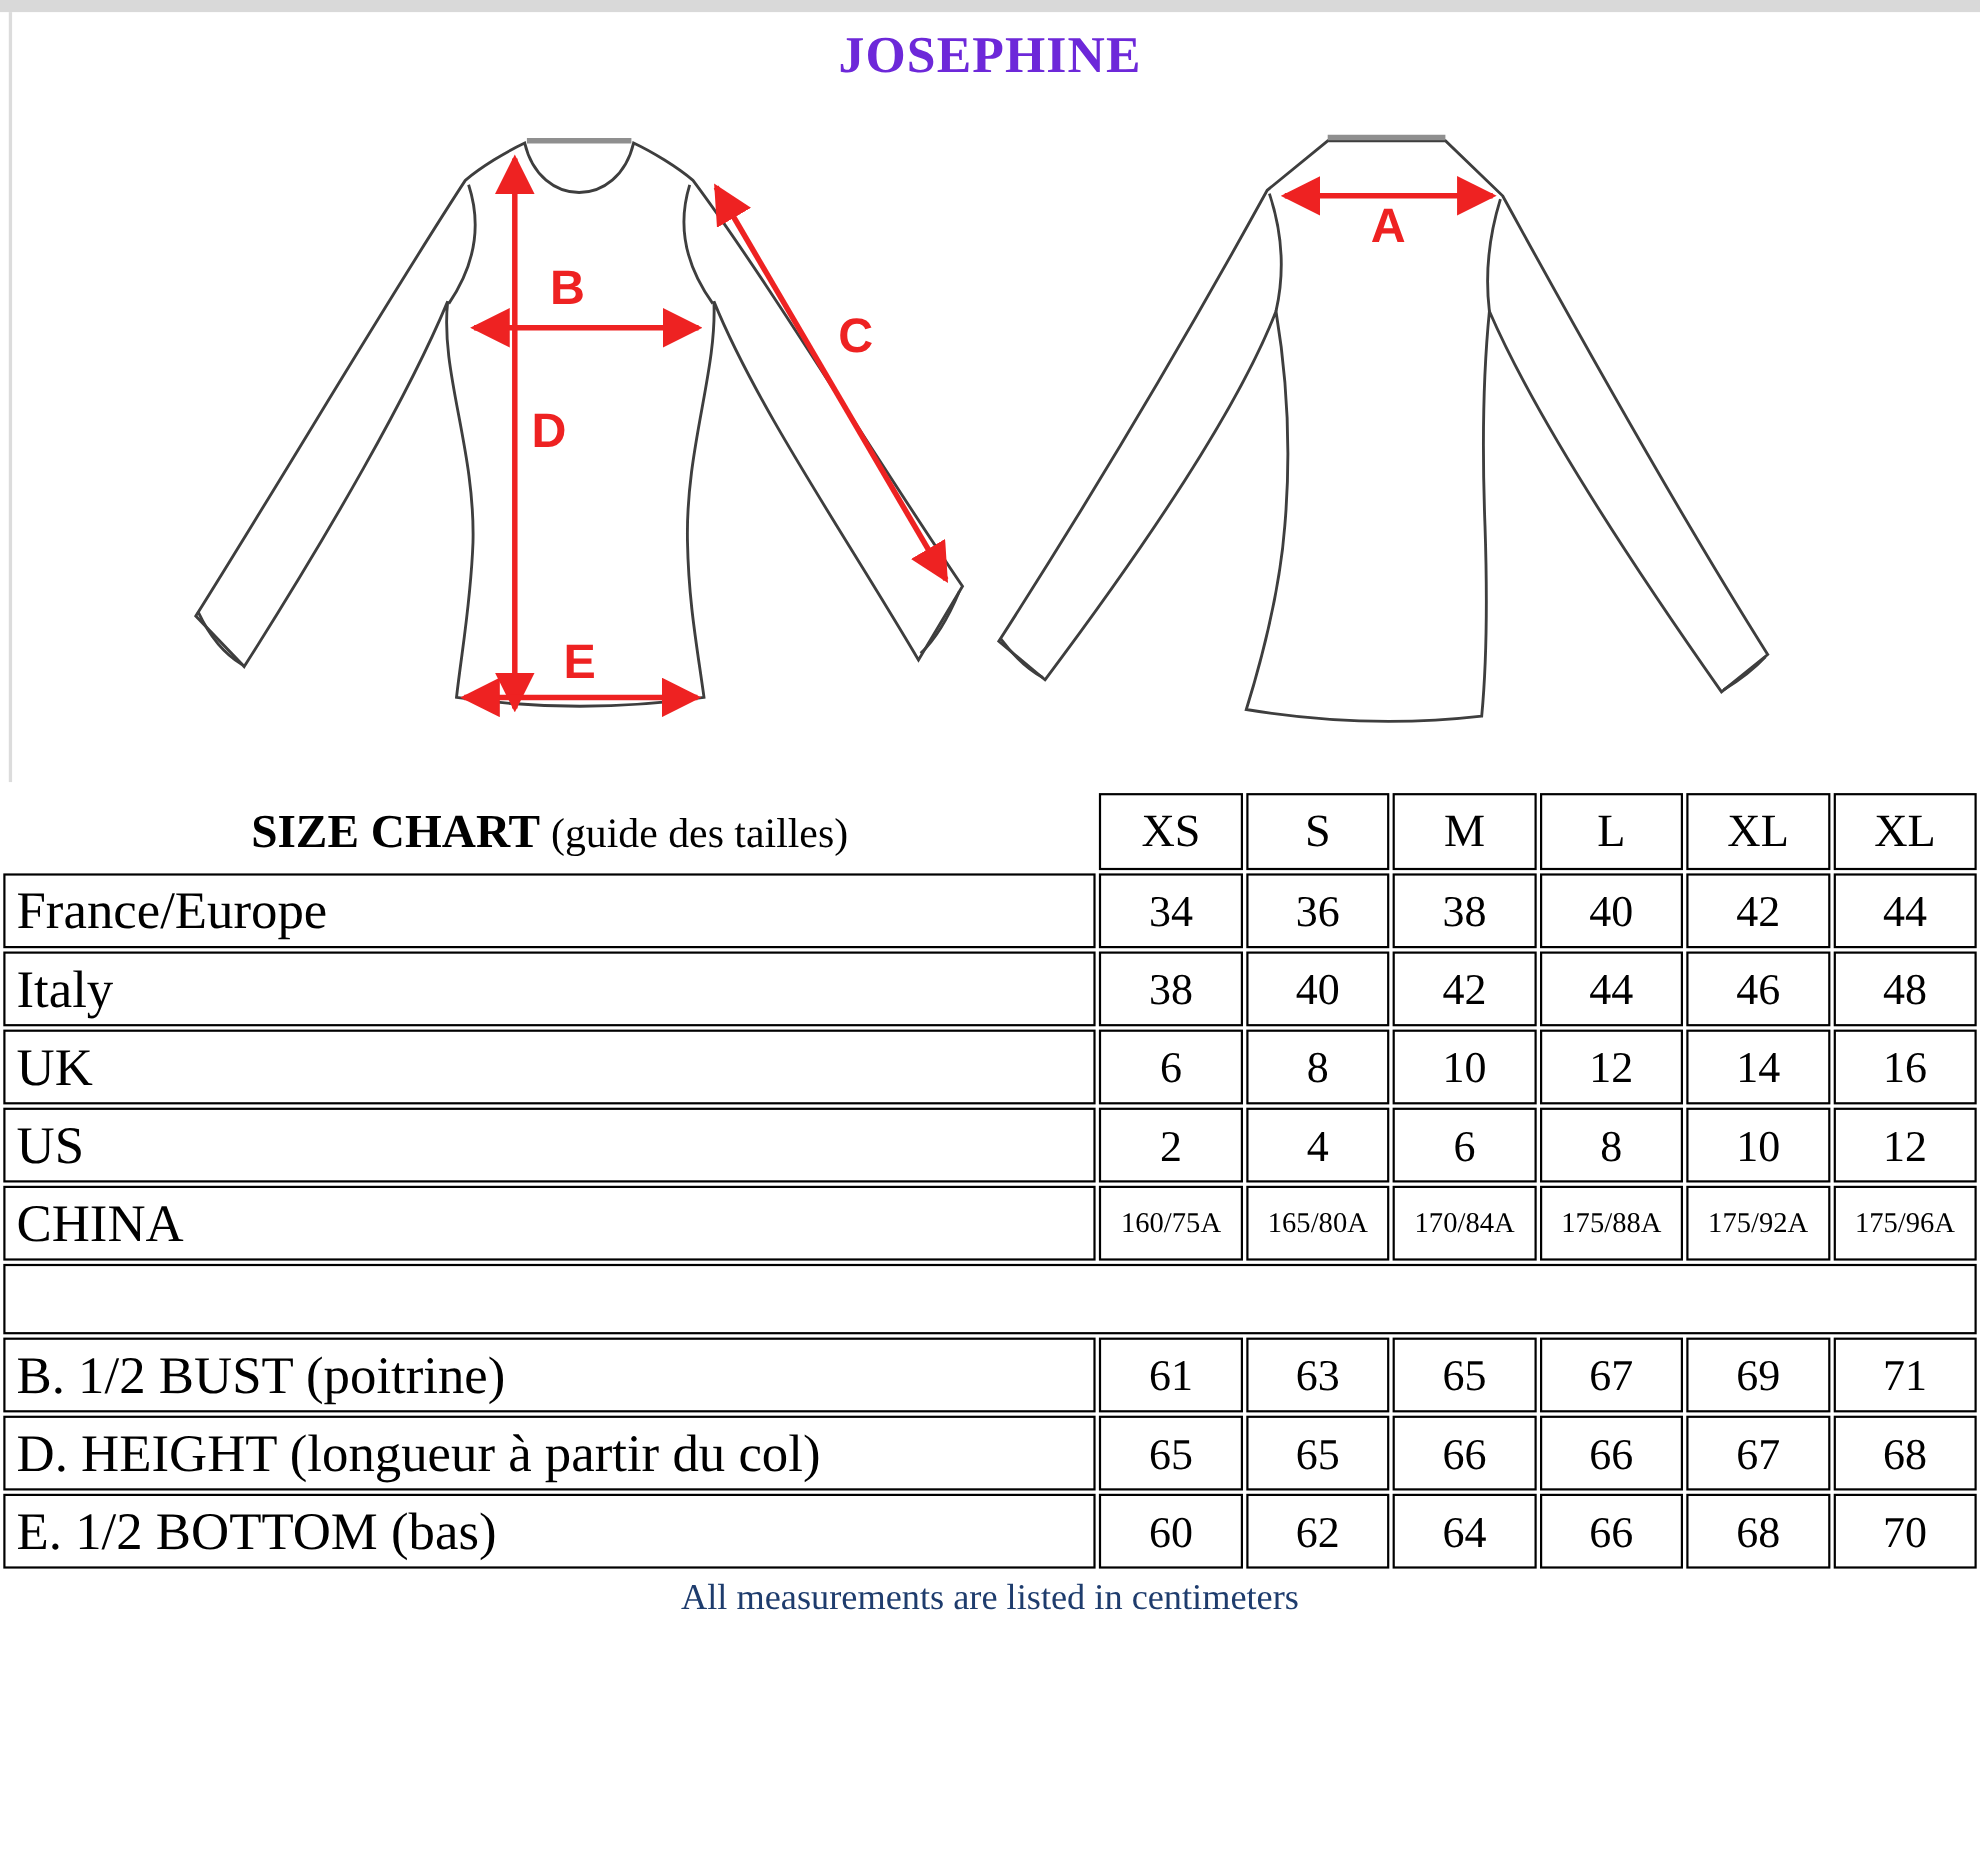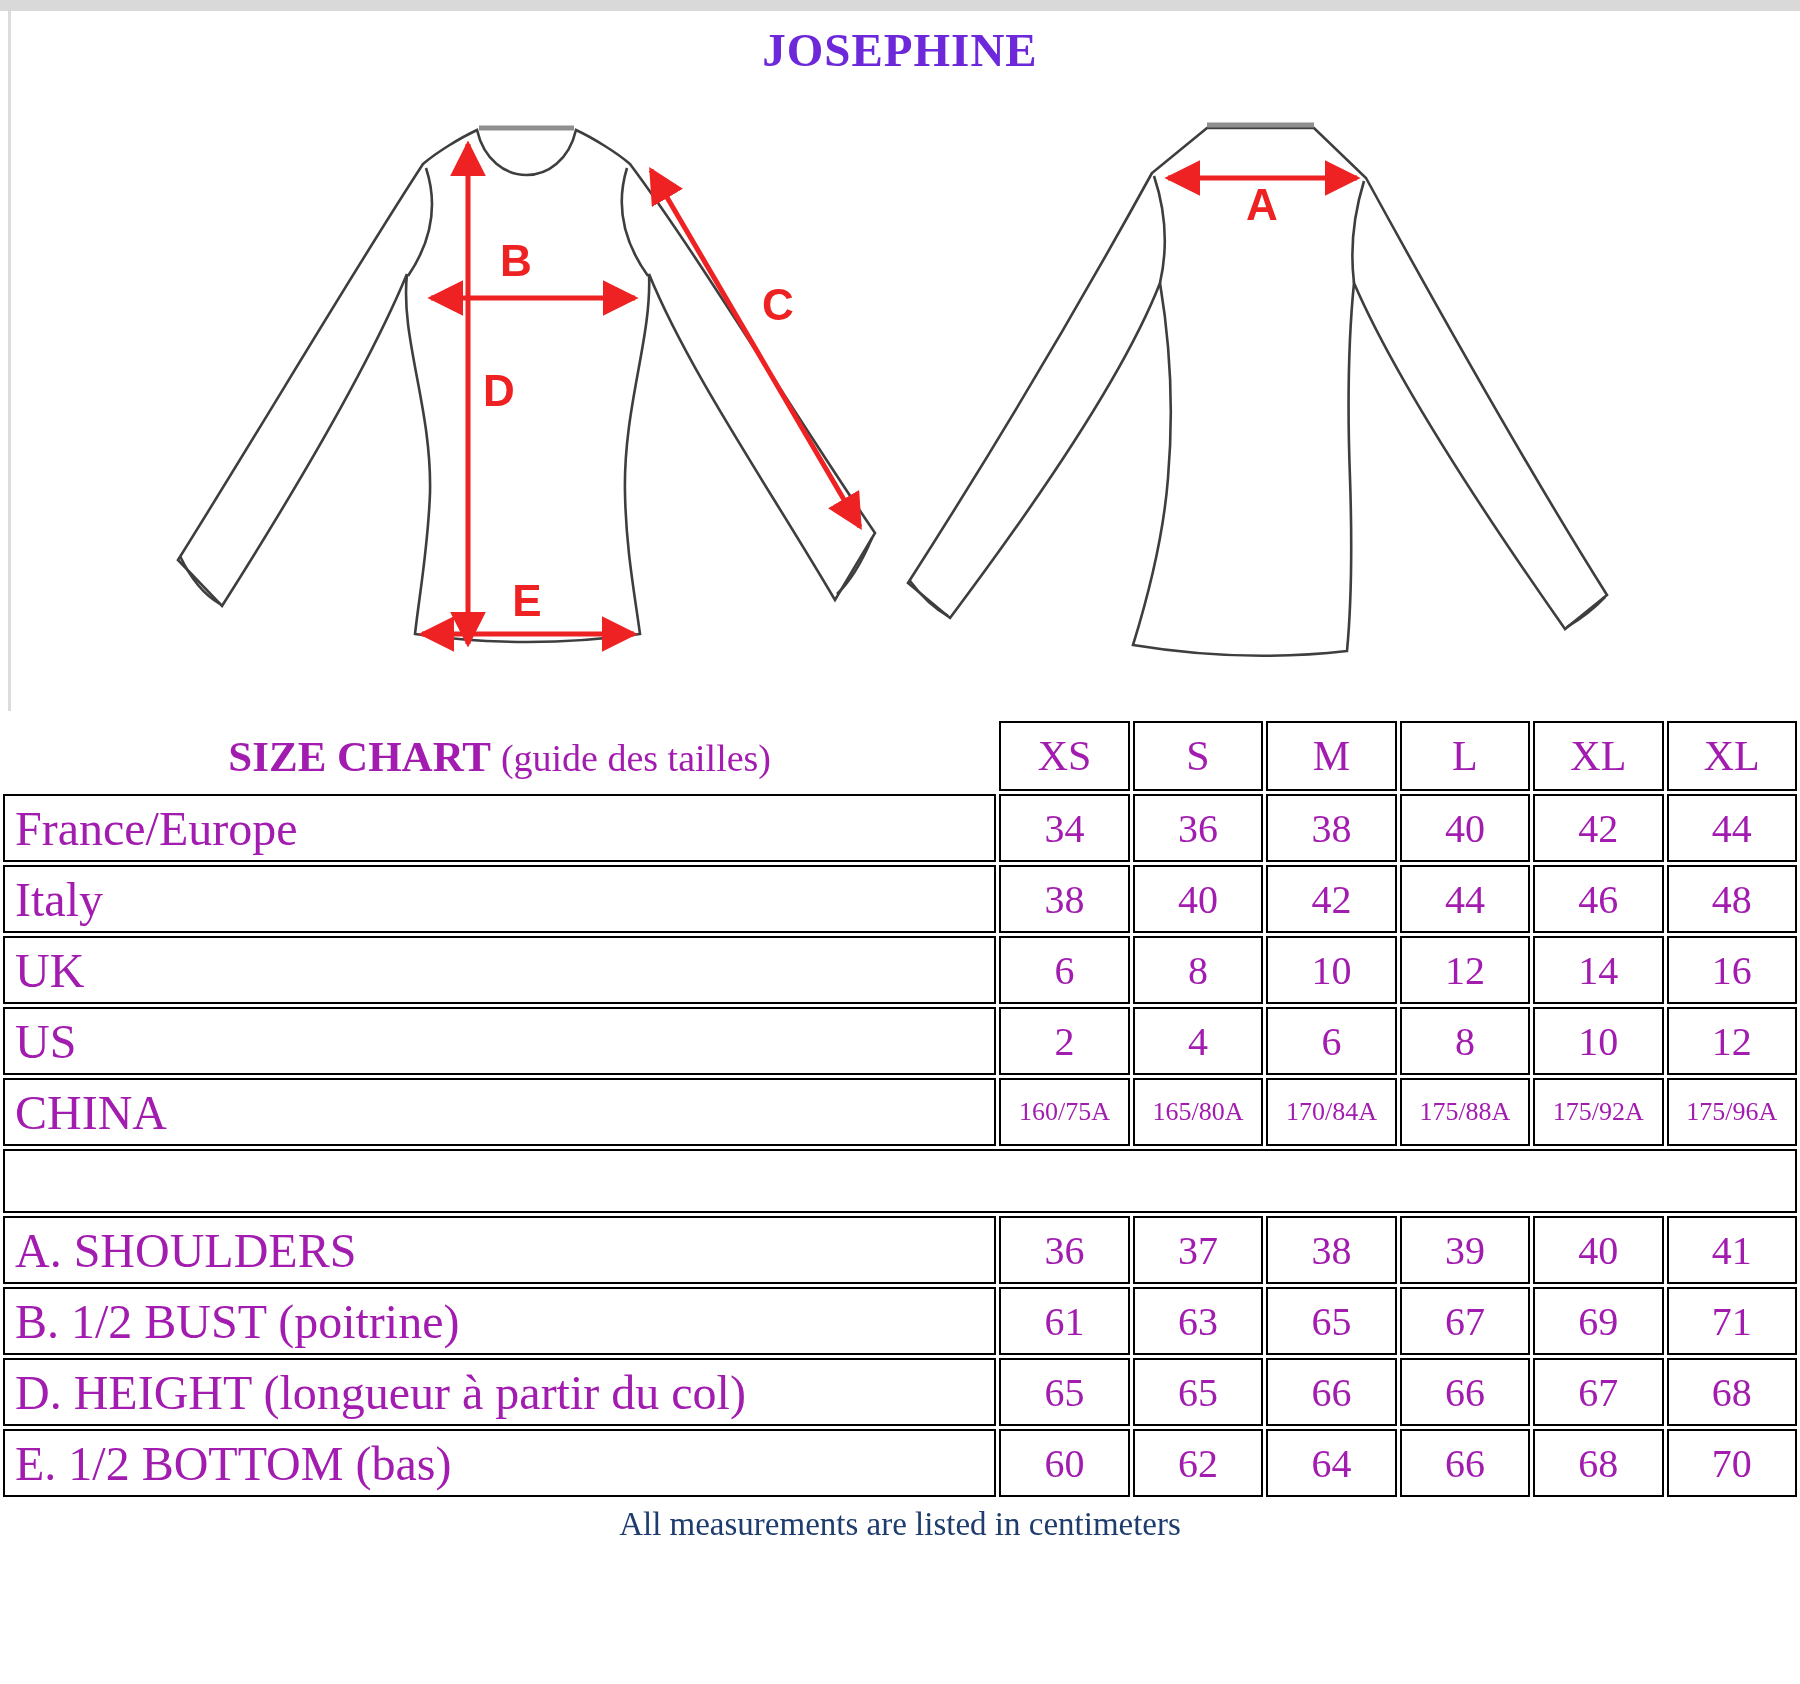--- a/index.html
+++ b/index.html
@@ -14,21 +14,21 @@
   .page-title {
     margin:22px 0 0 0; text-align:center;
     font-size:47px; font-weight:bold; letter-spacing:1px;
     color:#6d28d9; height:56px; line-height:56px;
   }
   .diagram-svg { display:block; }
 
   table.size-chart {
     table-layout:fixed; width:1800px;
     border-collapse:separate; border-spacing:3px;
-    margin-top:40px; color:#a21caf;
+    margin-top:40px; color:#000000;
   }
   td.cell { border:2px solid #000000; }
   td.no-border { border:none; }
   td { height:62px; vertical-align:middle; overflow:hidden; white-space:nowrap; }
   thead td { height:64px; }
   .sc-head { text-align:center; }
   .sc-title { font-size:43px; font-weight:bold; }
   .sc-subtitle { font-size:38px; margin-left:6px; }
   .size-head { text-align:center; font-size:42px; }
   .label-cell { text-align:left; font-size:48px; padding-left:10px; }
@@ -188,29 +188,20 @@
           <td class="cell val small">165/80A</td>
           <td class="cell val small">170/84A</td>
           <td class="cell val small">175/88A</td>
           <td class="cell val small">175/92A</td>
           <td class="cell val small">175/96A</td>
         </tr>
         <tr class="spacer-row">
           <td class="cell" colspan="7"></td>
         </tr>
         <tr>
-          <td class="cell label-cell">A. SHOULDERS</td>
-          <td class="cell val">36</td>
-          <td class="cell val">37</td>
-          <td class="cell val">38</td>
-          <td class="cell val">39</td>
-          <td class="cell val">40</td>
-          <td class="cell val">41</td>
-        </tr>
-        <tr>
           <td class="cell label-cell">B. 1/2 BUST (poitrine)</td>
           <td class="cell val">61</td>
           <td class="cell val">63</td>
           <td class="cell val">65</td>
           <td class="cell val">67</td>
           <td class="cell val">69</td>
           <td class="cell val">71</td>
         </tr>
         <tr>
           <td class="cell label-cell">D. HEIGHT (longueur à partir du col)</td>

